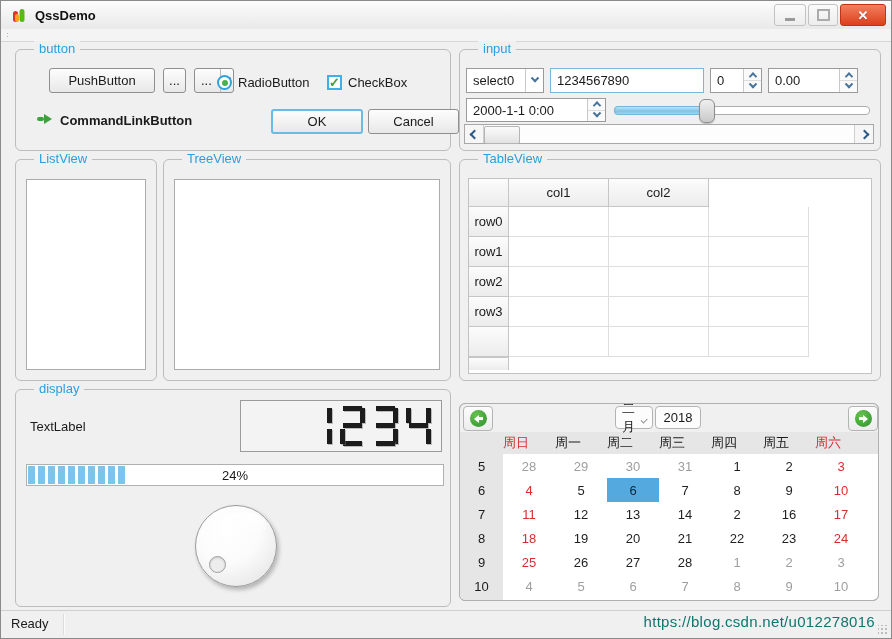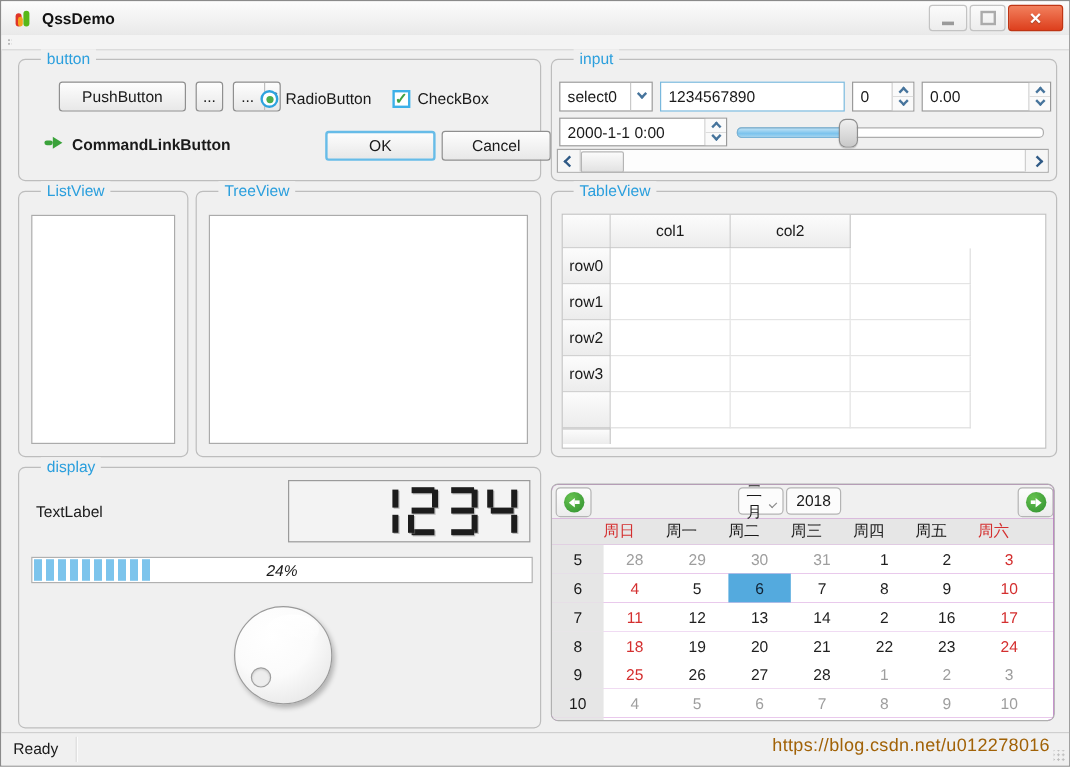--- a/index.html
+++ b/index.html
@@ -87,34 +87,34 @@
   .lcd-digit{position:relative;width:25px;height:40px;margin-left:8px;}
   .seg{position:absolute;background:transparent;}
   .seg.on{background:#1c1c1c;box-shadow:1px 1px 0 rgba(120,120,120,.45);}
   .seg-a{left:3px;right:3px;top:0;height:5px;}
   .seg-g{left:3px;right:3px;top:17px;height:5px;}
   .seg-d{left:3px;right:3px;bottom:0;height:5px;}
   .seg-b{right:0;top:2px;width:5px;height:15px;}
   .seg-c{right:0;bottom:2px;width:5px;height:15px;}
   .seg-f{left:0;top:2px;width:5px;height:15px;}
   .seg-e{left:0;bottom:2px;width:5px;height:15px;}
-  .progress{position:absolute;left:10px;top:74px;width:418px;height:22px;border:1px solid #b0b0b0;background:#fff;box-sizing:border-box;font-style:italic;}
+  .progress{position:absolute;left:10px;top:74px;width:418px;height:22px;border:1px solid #b0b0b0;background:#fff;box-sizing:border-box;}
   .progress-fill{position:absolute;left:1px;top:1px;bottom:1px;
                  background:repeating-linear-gradient(90deg,#7cc4ec 0 7px,#ffffff 7px 10px);}
   .progress-text{position:absolute;left:0;right:0;top:0;bottom:0;display:flex;align-items:center;justify-content:center;font-size:13px;}
   .dial{position:absolute;left:179px;top:115px;width:80px;height:80px;border-radius:50%;border:1px solid #9a9a9a;
         background:radial-gradient(circle at 38% 30%,#ffffff 0%,#fbfbfb 45%,#ececec 75%,#dcdcdc 100%);
         box-shadow:2px 3px 4px rgba(0,0,0,.25);}
   .dial-shine{position:absolute;left:26px;top:6px;width:44px;height:26px;border-radius:50%;
               background:linear-gradient(rgba(255,255,255,.95),rgba(255,255,255,0));}
   .dial-knob{position:absolute;left:13px;top:50px;width:15px;height:15px;border-radius:50%;background:#ededed;
              border:1px solid #9e9e9e;box-shadow:inset 0 1px 2px rgba(0,0,0,.15);}
   
   .calendar{position:absolute;left:458px;top:402px;width:420px;height:198px;border:1px solid #b0b0b0;border-radius:6px;
-            background:#a21caf;box-sizing:border-box;overflow:hidden;}
+            background:#737373;box-sizing:border-box;overflow:hidden;}
   .cal-nav{position:relative;height:28px;background:#f0f0f0;}
   .cal-navbtn{position:absolute;top:2px;width:28px;height:23px;border:1px solid #b4b4b4;border-radius:4px;
               background:linear-gradient(#fdfdfd,#ececec);display:flex;align-items:center;justify-content:center;}
   .green-circle{width:17px;height:17px;border-radius:50%;background:radial-gradient(circle at 35% 30%,#66c24f,#2f8f2f);
                 display:flex;align-items:center;justify-content:center;}
   .nav-arrow{display:flex;align-items:center;}
   .nav-stem{width:4px;height:3px;background:#fff;}
   .nav-tri-l{width:0;height:0;border-right:5px solid #fff;border-top:4px solid transparent;border-bottom:4px solid transparent;}
   .nav-tri-r{width:0;height:0;border-left:5px solid #fff;border-top:4px solid transparent;border-bottom:4px solid transparent;}
   .cal-mbtn{position:absolute;top:2px;height:23px;border:1px solid #b4b4b4;border-radius:4px;background:#fcfcfc;
@@ -130,21 +130,21 @@
   .cal-day{width:52px;display:flex;align-items:center;justify-content:center;font-size:13px;}
   .cal-day.day{color:#1f1f1f;}
   .cal-day.weekend{color:#d42f2f;}
   .cal-day.out{color:#9e9e9e;}
   .cal-day.sel{background:#54aade;color:#123;}
   .cal-footer{height:4px;background:#fff;border-left:43px solid #e6e6e6;}
   
   .statusbar{position:absolute;left:0;right:0;bottom:0;height:27px;background:#f0f0f0;border-top:1px solid #cfcfcf;}
   .status-text{position:absolute;left:10px;top:5px;font-size:13px;}
   .status-sep{position:absolute;left:62px;top:3px;bottom:3px;width:1px;background:#dcdcdc;box-shadow:1px 0 0 #fbfbfb;}
-  .watermark{position:absolute;right:16px;top:2px;font-size:15px;color:#a16207;letter-spacing:.3px;}
+  .watermark{position:absolute;right:16px;top:2px;font-size:15px;color:#0f766e;letter-spacing:.3px;}
   .size-grip{position:absolute;right:3px;bottom:3px;width:10px;height:10px;
              background:radial-gradient(circle,#bdbdbd 32%,transparent 38%);background-size:4px 4px;background-position:bottom right;}
 </style>
 </head>
 <body>
 
 <div class="window">
 
   <div class="titlebar">
     <svg class="app-icon" viewBox="0 0 16 16">
@@ -220,21 +220,21 @@
       <span>0</span>
       <span class="spin-col">
         <span class="spin-up">
             <span class="chev up s"></span>
           </span>
         <span class="spin-dn">
             <span class="chev down s"></span>
           </span>
       </span>
     </div>
-    <div class="field" style="left:308px;top:18px;width:108px;height:25px">
+    <div class="field" style="left:308px;top:18px;width:90px;height:25px">
       <span>0.00</span>
       <span class="spin-col">
         <span class="spin-up">
             <span class="chev up s"></span>
           </span>
         <span class="spin-dn">
             <span class="chev down s"></span>
           </span>
       </span>
     </div>

